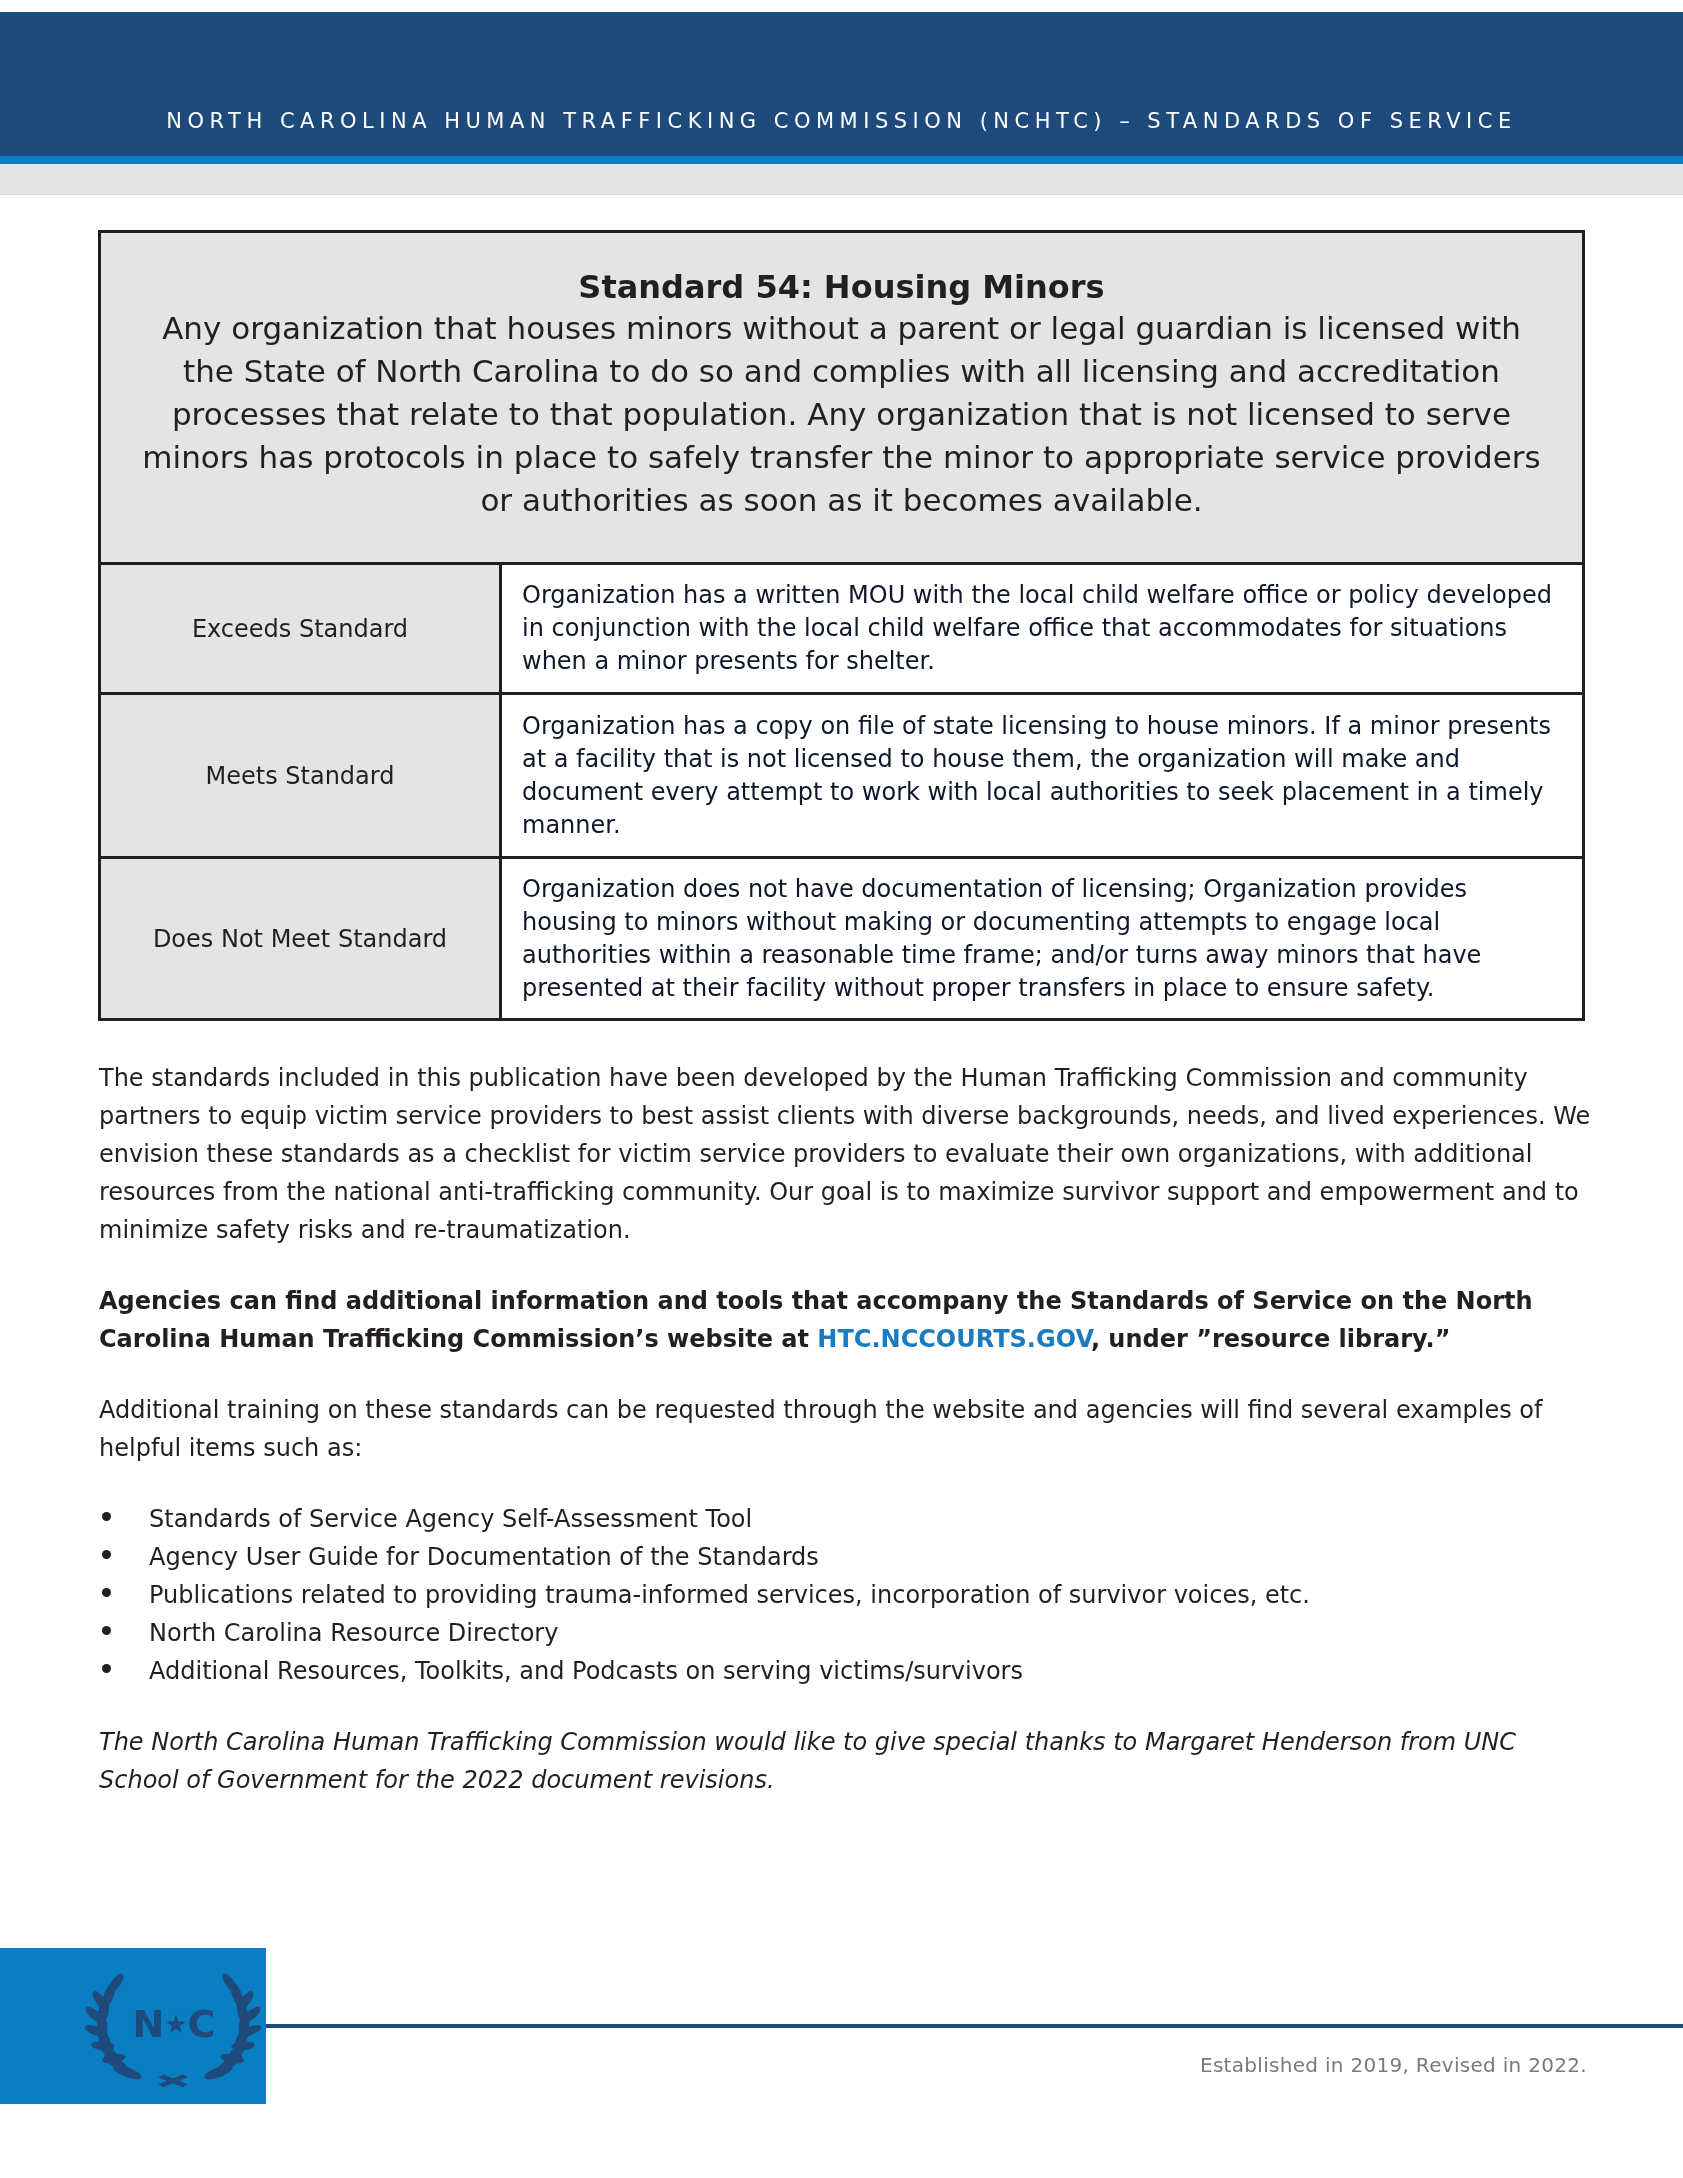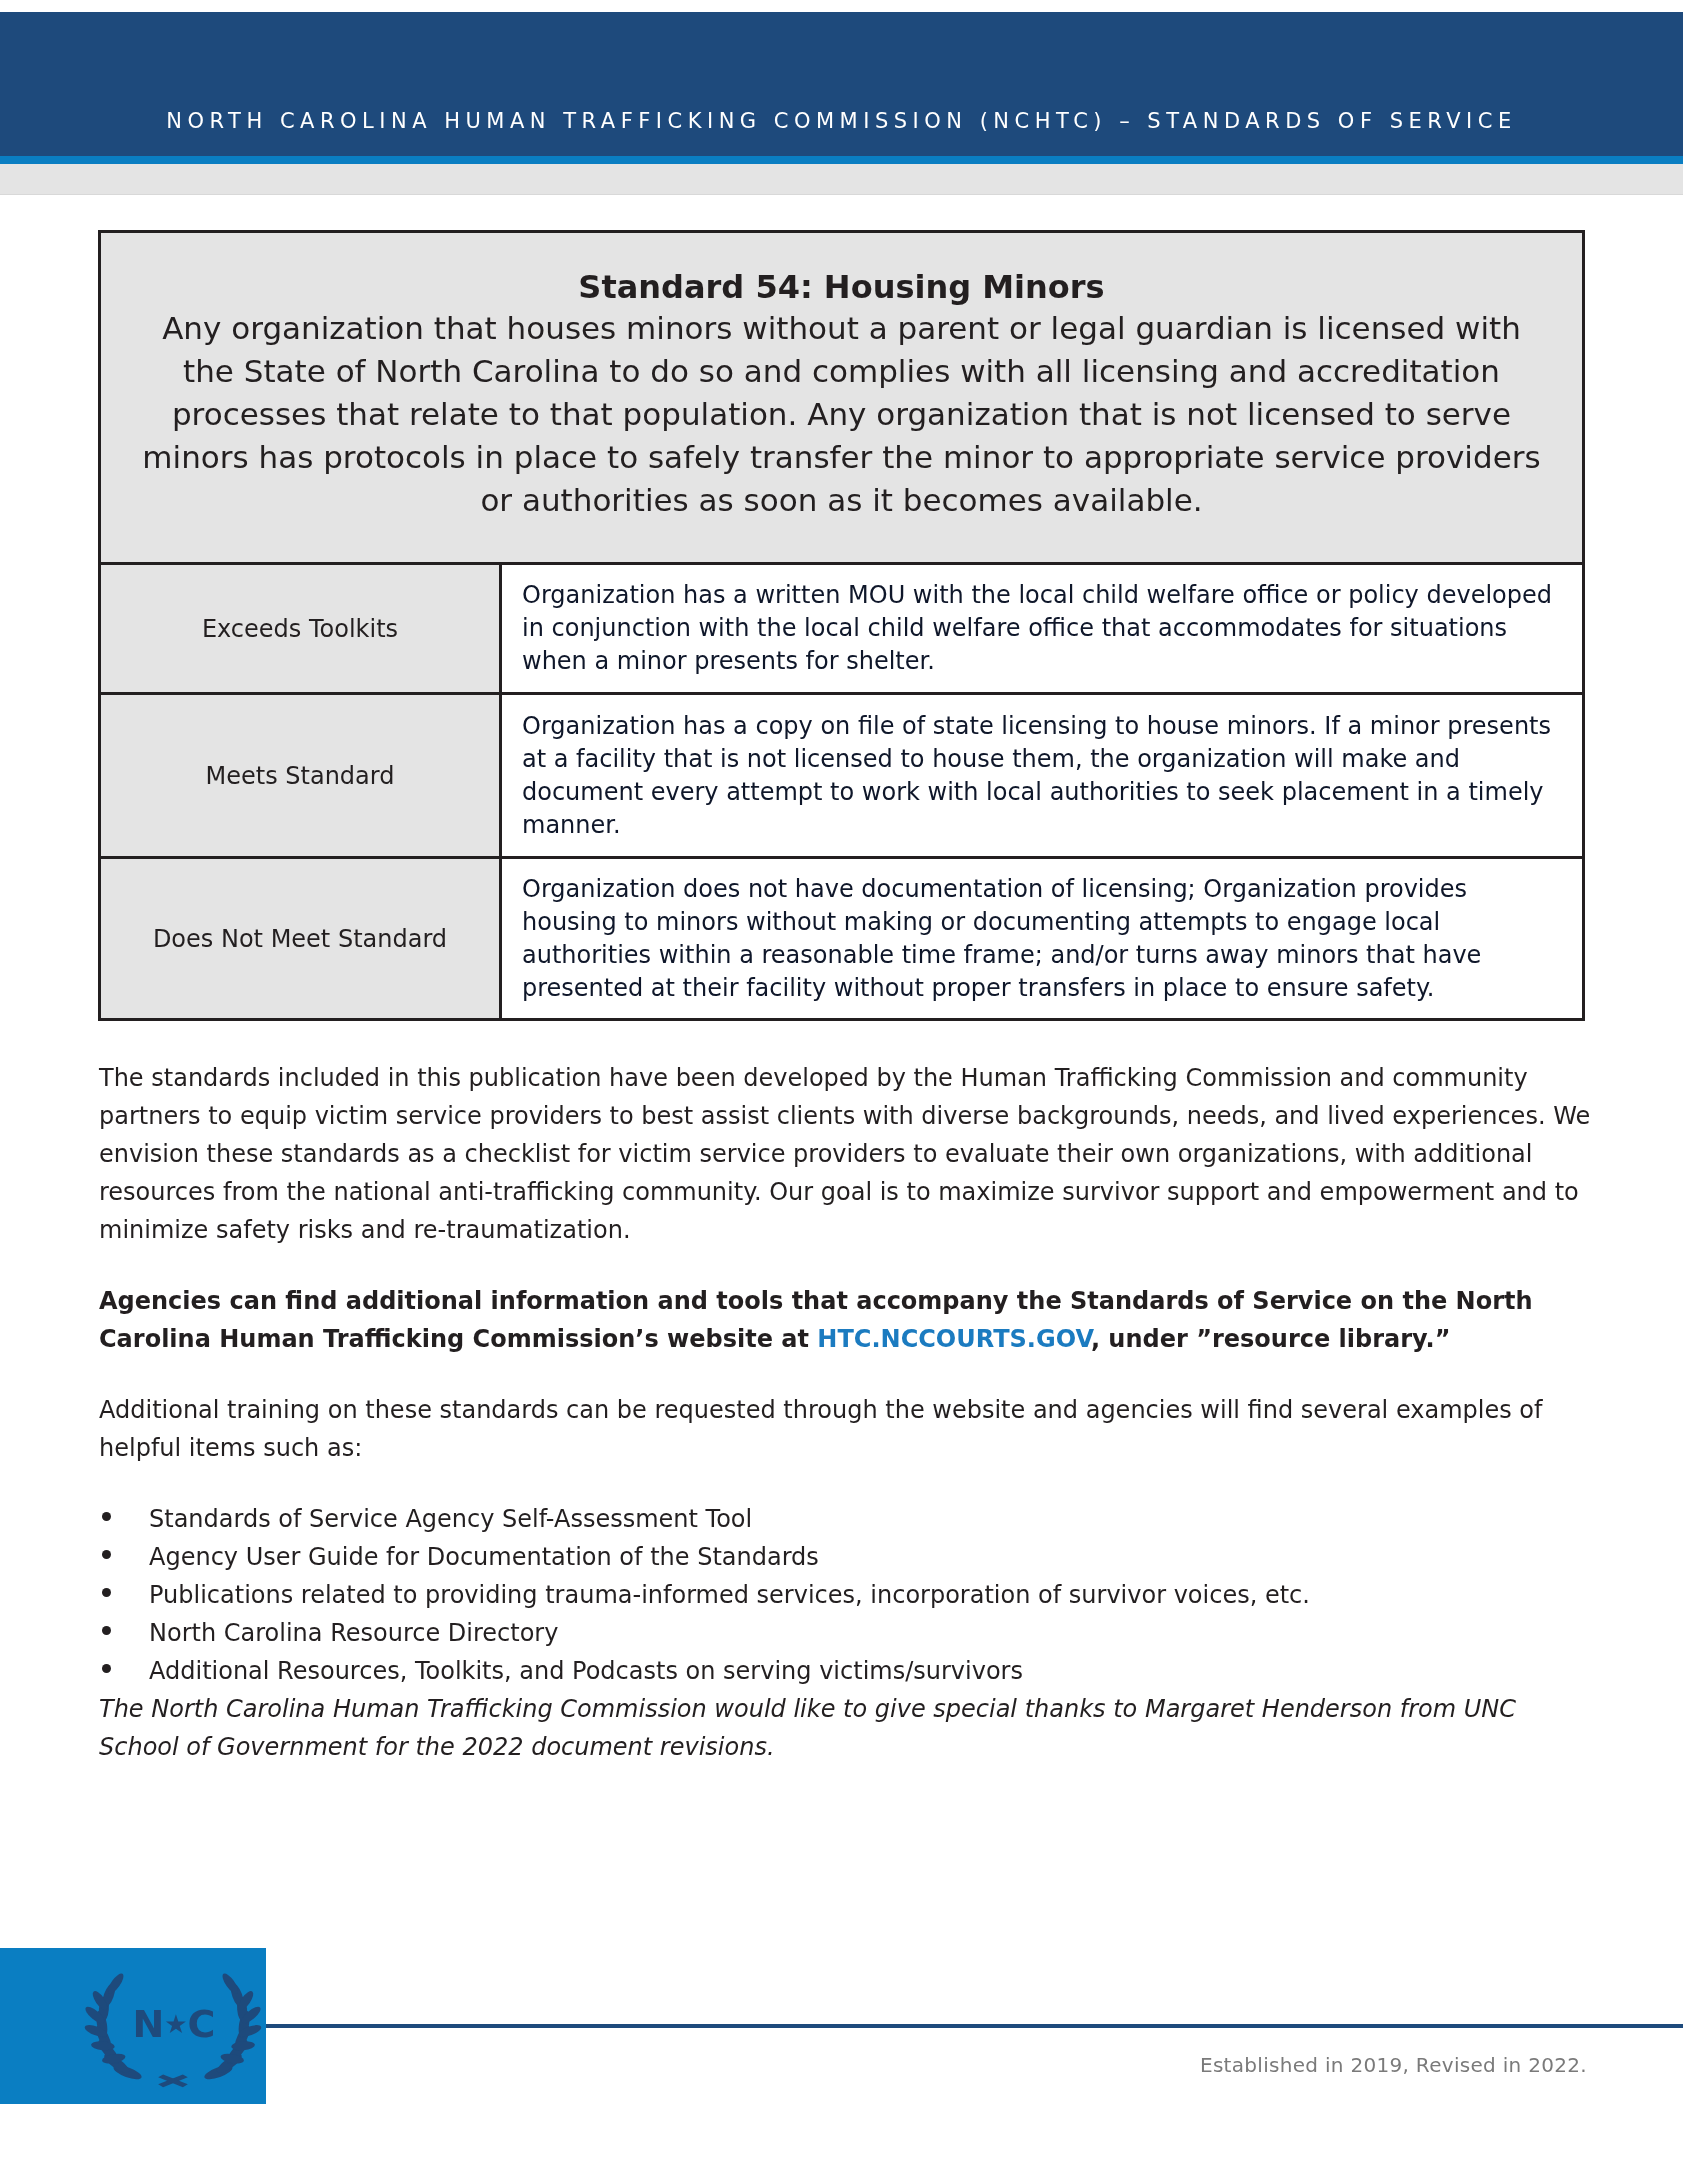--- a/index.html
+++ b/index.html
@@ -30,21 +30,21 @@
   .std-text { flex: 1; background: #ffffff; padding: 0 20px 0 20px; font-size: 24px; line-height: 33px; color: #0f172a; display: flex; align-items: center; }
   .row1 { height: 130px; }
   .row2 { height: 164px; }
   .row3 { height: 162px; }
 
   
   .body { position: absolute; left: 99px; top: 1059px; width: 1495px; font-size: 24px; line-height: 38px; color: #231f20; }
   .para { margin-bottom: 33px; }
   .para.bold { font-weight: bold; font-size: 24px; }
   .link { color: #1b7bc0; }
-  .bullets { list-style: none; }
+  .bullets { list-style: none; margin-bottom: 33px; }
   .bullets li { position: relative; padding-left: 50px; }
   .bullet-dot { position: absolute; left: 3px; top: 12px; width: 9px; height: 9px; border-radius: 50%; background: #231f20; }
   .para.italic { font-style: italic; }
 
   
   .ftr-logo { position: absolute; left: 0; top: 1948px; width: 266px; height: 156px; background: #0a7ec2; }
   .ftr-line { position: absolute; left: 266px; top: 2024px; width: 1417px; height: 4px; background: #1e4a7c; }
   .ftr-tag { position: absolute; right: 96px; top: 2053px; font-size: 20px; color: #7a7a7a; letter-spacing: 0.3px; white-space: nowrap; }
 </style>
 </head>
@@ -55,21 +55,21 @@
 </div>
 <div class="hdr-stripe"></div>
 <div class="hdr-band"></div>
 
 <div class="std">
   <div class="std-head">
     <div class="std-title">Standard 54: Housing Minors</div>
     <div class="std-desc">Any organization that houses minors without a parent or legal guardian is licensed with the State of North Carolina to do so and complies with all licensing and accreditation processes that relate to that population. Any organization that is not licensed to serve minors has protocols in place to safely transfer the minor to appropriate service providers or authorities as soon as it becomes available.</div>
   </div>
   <div class="std-row row1">
-    <div class="std-label">Exceeds Toolkits</div>
+    <div class="std-label">Exceeds Standard</div>
     <div class="std-text">Organization has a written MOU with the local child welfare office or policy developed in conjunction with the local child welfare office that accommodates for situations when a minor presents for shelter.</div>
   </div>
   <div class="std-row row2">
     <div class="std-label">Meets Standard</div>
     <div class="std-text">Organization has a copy on file of state licensing to house minors. If a minor presents at a facility that is not licensed to house them, the organization will make and document every attempt to work with local authorities to seek placement in a timely manner.</div>
   </div>
   <div class="std-row row3">
     <div class="std-label">Does Not Meet Standard</div>
     <div class="std-text">Organization does not have documentation of licensing; Organization provides housing to minors without making or documenting attempts to engage local authorities within a reasonable time frame; and/or turns away minors that have presented at their facility without proper transfers in place to ensure safety.</div>
   </div>

